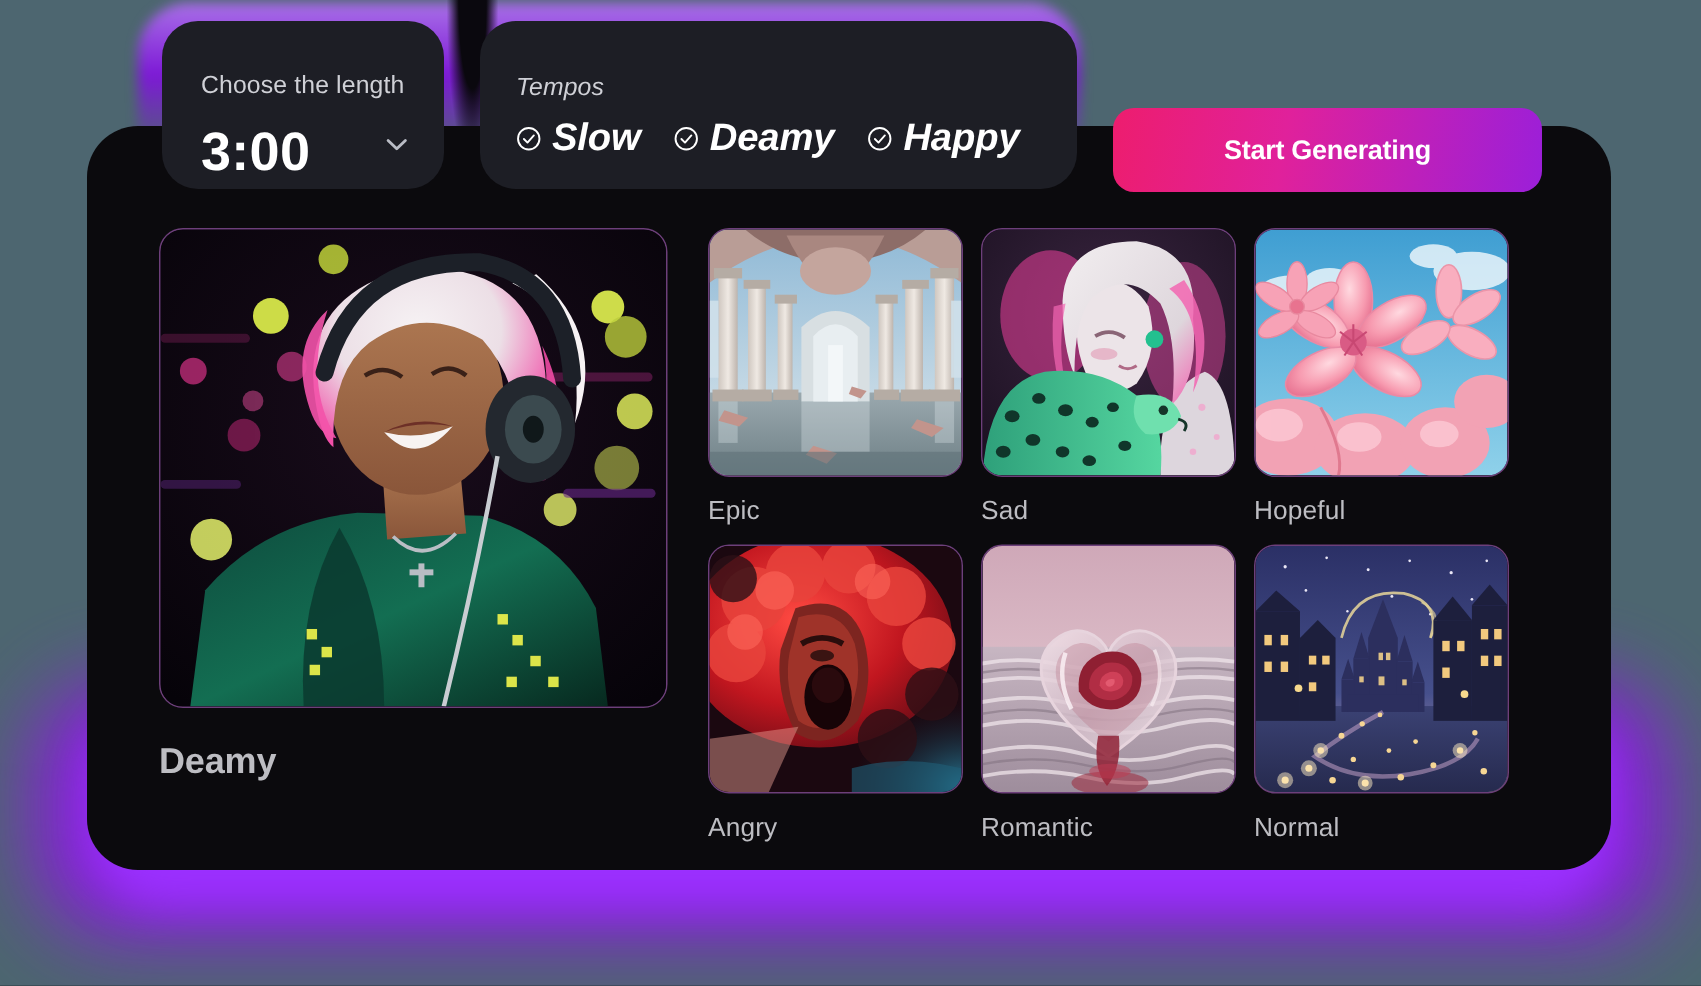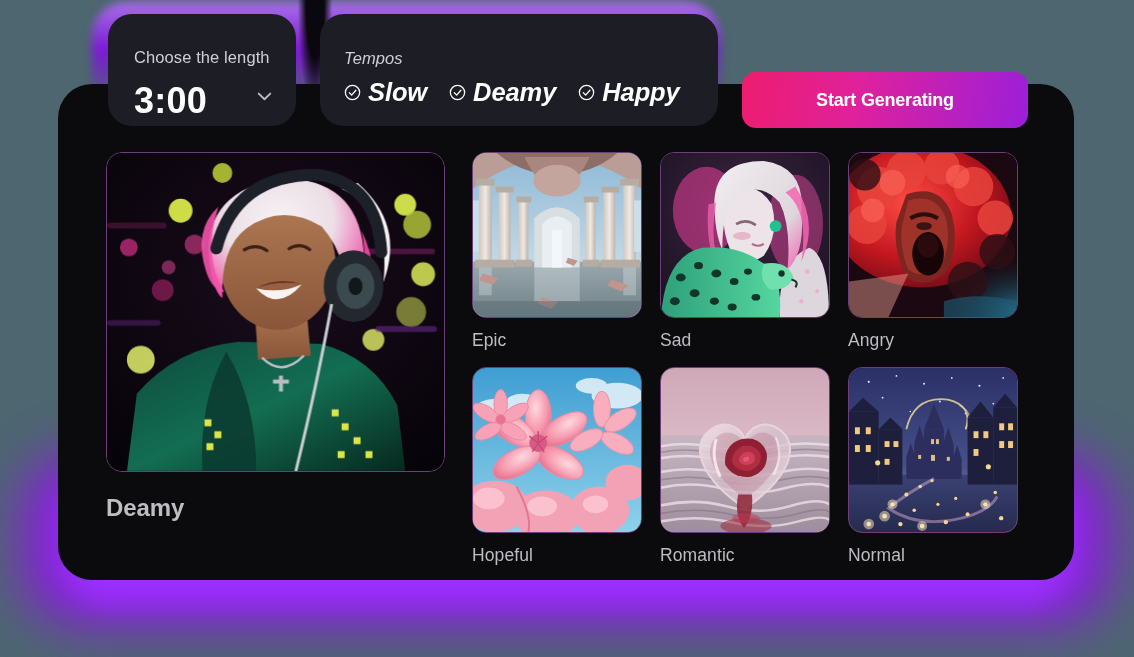--- a/index.html
+++ b/index.html
@@ -143,20 +143,21 @@
 
   .grid {
     position: absolute;
     left: 414px; top: 68px;
     width: 564px;
     display: grid;
     grid-template-columns: repeat(3, 170px);
     grid-template-rows: repeat(2, auto);
     column-gap: 18px;
     row-gap: 16px;
+    gap: 12px;
   }
   .mood { cursor: pointer; }
   .mood .thumb {
     width: 170px; height: 166px;
     border-radius: 14px;
     border: 1.2px solid #6d3f7a;
     overflow: hidden;
     background: #0a0510;
     position: relative;
   }
@@ -403,73 +404,20 @@
             </g>
           </svg>
         </div>
         <div class="mlabel">Sad</div>
       </div>
 
       <div class="mood">
         <div class="thumb">
           <svg viewBox="0 0 170 166" preserveAspectRatio="none">
             <defs>
-              <radialGradient id="ared" cx="42%" cy="40%" r="72%">
-                <stop offset="0%" stop-color="#ff4a42"></stop>
-                  <stop offset="55%" stop-color="#c1161f"></stop>
-                <stop offset="100%" stop-color="#5c0a14"></stop>
-              </radialGradient>
-              <radialGradient id="ateal" cx="80%" cy="80%" r="60%">
-                <stop offset="0%" stop-color="#2a8fb0"></stop>
-                  <stop offset="100%" stop-color="#0d2b3c" stop-opacity="0"></stop>
-              </radialGradient>
-            </defs>
-            <rect width="170" height="166" fill="#1b0810"></rect>
-            <ellipse cx="74" cy="64" rx="90" ry="72" fill="url(#ared)"></ellipse>
-            <ellipse cx="134" cy="134" rx="62" ry="48" fill="url(#ateal)" opacity=".85"></ellipse>
-
-            <g fill="#e8443c" opacity=".85">
-              <circle cx="30" cy="36" r="22"></circle>
-                <circle cx="58" cy="18" r="20"></circle>
-              <circle cx="94" cy="14" r="18"></circle>
-                <circle cx="126" cy="34" r="20"></circle>
-              <circle cx="18" cy="72" r="20"></circle>
-                <circle cx="148" cy="66" r="18"></circle>
-            </g>
-            <g fill="#ff6b5e" opacity=".55">
-              <circle cx="44" cy="30" r="13"></circle>
-                <circle cx="110" cy="24" r="12"></circle>
-                <circle cx="24" cy="58" r="12"></circle>
-            </g>
-            <g fill="#2d1016" opacity=".8">
-              <circle cx="16" cy="22" r="16"></circle>
-                <circle cx="150" cy="100" r="18"></circle>
-              <circle cx="120" cy="130" r="20"></circle>
-            </g>
-
-            <path d="M58 42 Q92 30 104 62 Q112 92 100 118 Q80 140 58 126 Q44 98 48 70 Z" fill="#7d2520"></path>
-            <path d="M60 48 Q88 40 98 66 Q104 90 94 112 Q76 130 60 118 Q50 94 54 72 Z" fill="#a8372c" opacity=".8"></path>
-
-            <ellipse cx="80" cy="102" rx="16" ry="22" fill="#170407"></ellipse>
-            <ellipse cx="80" cy="94" rx="11" ry="12" fill="#2a0a0d"></ellipse>
-
-            <path d="M62 66 Q76 58 90 66" stroke="#2a0d0c" stroke-width="4" fill="none"></path>
-            <ellipse cx="76" cy="74" rx="8" ry="4" fill="#3a1412"></ellipse>
-
-            <path d="M0 130 L60 122 L40 166 L0 166 Z" fill="#f0a39a" opacity=".45"></path>
-            <path d="M96 150 Q130 140 170 150 L170 166 L96 166 Z" fill="#1f5f78" opacity=".6"></path>
-          </svg>
-        </div>
-        <div class="mlabel">Angry</div>
-      </div>
-
-      <div class="mood">
-        <div class="thumb">
-          <svg viewBox="0 0 170 166" preserveAspectRatio="none">
-            <defs>
               <linearGradient id="hsky" x1="0" y1="0" x2="0" y2="1">
                 <stop offset="0%" stop-color="#3f9ed2"></stop>
                   <stop offset="100%" stop-color="#8fd1ea"></stop>
               </linearGradient>
               <radialGradient id="pet" cx="40%" cy="35%" r="70%">
                 <stop offset="0%" stop-color="#ffd9e0"></stop>
                   <stop offset="60%" stop-color="#f79bb0"></stop>
                 <stop offset="100%" stop-color="#e56d8d"></stop>
               </radialGradient>
             </defs>
@@ -522,20 +470,73 @@
             </g>
             <g fill="#ffd3dc" opacity=".65">
               <ellipse cx="16" cy="132" rx="16" ry="11"></ellipse>
                 <ellipse cx="70" cy="140" rx="15" ry="10"></ellipse>
               <ellipse cx="124" cy="138" rx="13" ry="9"></ellipse>
             </g>
             <path d="M44 120 Q60 150 56 166" stroke="#e0798f" stroke-width="2" fill="none"></path>
           </svg>
         </div>
         <div class="mlabel">Hopeful</div>
+      </div>
+
+      <div class="mood">
+        <div class="thumb">
+          <svg viewBox="0 0 170 166" preserveAspectRatio="none">
+            <defs>
+              <radialGradient id="ared" cx="42%" cy="40%" r="72%">
+                <stop offset="0%" stop-color="#ff4a42"></stop>
+                  <stop offset="55%" stop-color="#c1161f"></stop>
+                <stop offset="100%" stop-color="#5c0a14"></stop>
+              </radialGradient>
+              <radialGradient id="ateal" cx="80%" cy="80%" r="60%">
+                <stop offset="0%" stop-color="#2a8fb0"></stop>
+                  <stop offset="100%" stop-color="#0d2b3c" stop-opacity="0"></stop>
+              </radialGradient>
+            </defs>
+            <rect width="170" height="166" fill="#1b0810"></rect>
+            <ellipse cx="74" cy="64" rx="90" ry="72" fill="url(#ared)"></ellipse>
+            <ellipse cx="134" cy="134" rx="62" ry="48" fill="url(#ateal)" opacity=".85"></ellipse>
+
+            <g fill="#e8443c" opacity=".85">
+              <circle cx="30" cy="36" r="22"></circle>
+                <circle cx="58" cy="18" r="20"></circle>
+              <circle cx="94" cy="14" r="18"></circle>
+                <circle cx="126" cy="34" r="20"></circle>
+              <circle cx="18" cy="72" r="20"></circle>
+                <circle cx="148" cy="66" r="18"></circle>
+            </g>
+            <g fill="#ff6b5e" opacity=".55">
+              <circle cx="44" cy="30" r="13"></circle>
+                <circle cx="110" cy="24" r="12"></circle>
+                <circle cx="24" cy="58" r="12"></circle>
+            </g>
+            <g fill="#2d1016" opacity=".8">
+              <circle cx="16" cy="22" r="16"></circle>
+                <circle cx="150" cy="100" r="18"></circle>
+              <circle cx="120" cy="130" r="20"></circle>
+            </g>
+
+            <path d="M58 42 Q92 30 104 62 Q112 92 100 118 Q80 140 58 126 Q44 98 48 70 Z" fill="#7d2520"></path>
+            <path d="M60 48 Q88 40 98 66 Q104 90 94 112 Q76 130 60 118 Q50 94 54 72 Z" fill="#a8372c" opacity=".8"></path>
+
+            <ellipse cx="80" cy="102" rx="16" ry="22" fill="#170407"></ellipse>
+            <ellipse cx="80" cy="94" rx="11" ry="12" fill="#2a0a0d"></ellipse>
+
+            <path d="M62 66 Q76 58 90 66" stroke="#2a0d0c" stroke-width="4" fill="none"></path>
+            <ellipse cx="76" cy="74" rx="8" ry="4" fill="#3a1412"></ellipse>
+
+            <path d="M0 130 L60 122 L40 166 L0 166 Z" fill="#f0a39a" opacity=".45"></path>
+            <path d="M96 150 Q130 140 170 150 L170 166 L96 166 Z" fill="#1f5f78" opacity=".6"></path>
+          </svg>
+        </div>
+        <div class="mlabel">Angry</div>
       </div>
 
       <div class="mood">
         <div class="thumb">
           <svg viewBox="0 0 170 166" preserveAspectRatio="none">
             <defs>
               <linearGradient id="rsky" x1="0" y1="0" x2="0" y2="1">
                 <stop offset="0%" stop-color="#cfa8b8"></stop>
                   <stop offset="100%" stop-color="#e8cfd6"></stop>
               </linearGradient>

